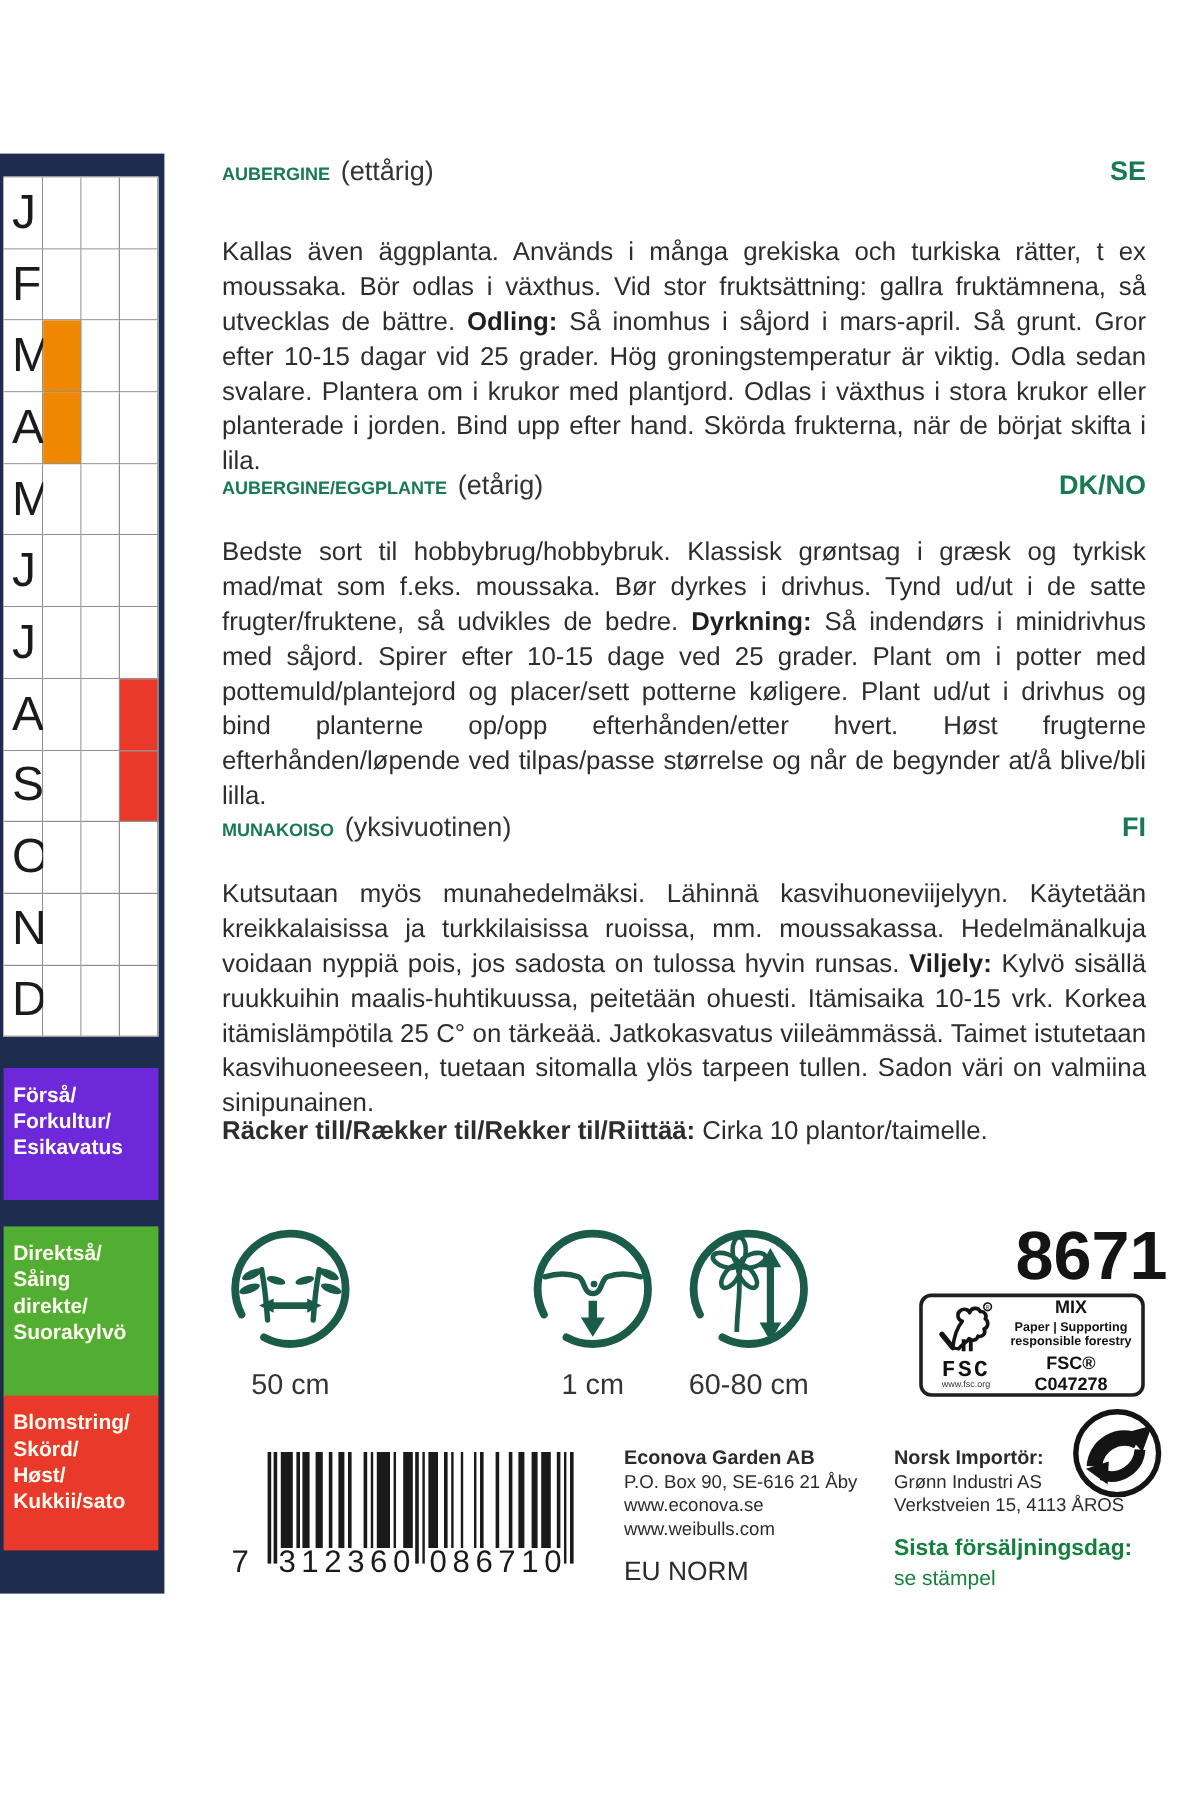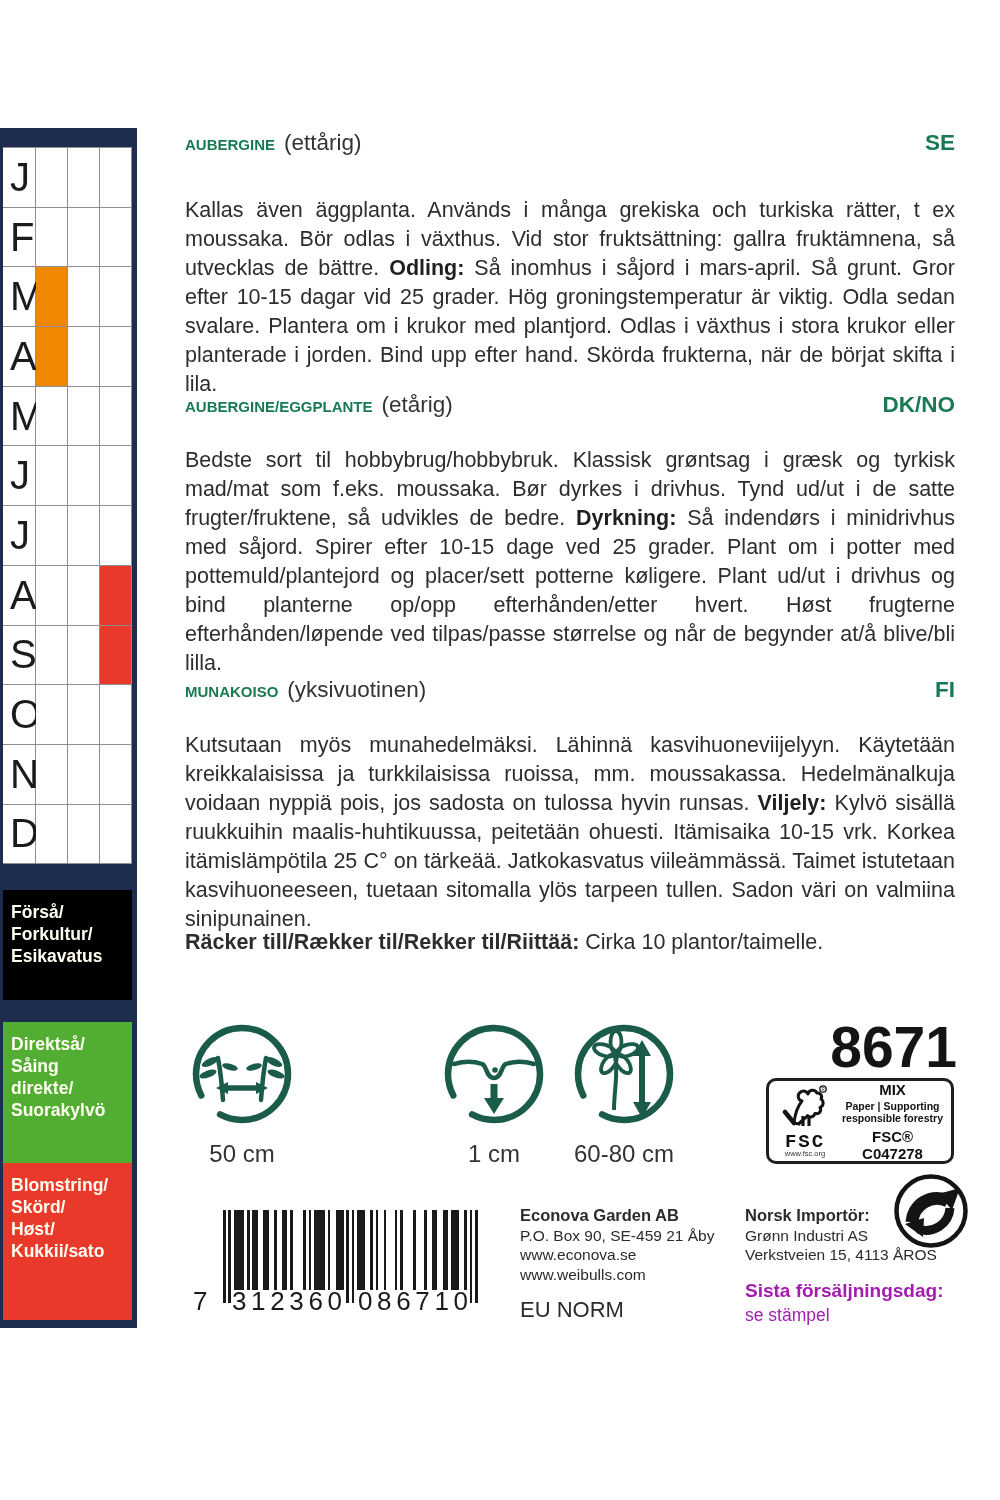--- a/index.html
+++ b/index.html
@@ -7,42 +7,42 @@
   .page{position:absolute;inset:0}
 
   
   .sidebar{position:absolute;left:0;top:128px;width:137px;height:1200px;background:#1e2d4e}
   .month-grid{position:absolute;left:3px;top:19px;width:129px;display:grid;grid-template-columns:33px 32px 32px 32px;grid-auto-rows:59.7px;background:#fff;border-top:1px solid #8f8f8f}
   .mcell{box-sizing:border-box;border-right:1px solid #8f8f8f;border-bottom:1px solid #8f8f8f;background:#fff}
   .mletter{font-size:40px;font-weight:400;color:#1b1b1b;display:flex;align-items:center;padding-left:7px}
   .legend-block{position:absolute;left:3px;width:129px;box-sizing:border-box;padding:11px 8px;color:#fffdf0;font-weight:bold;font-size:17.5px;line-height:22px;white-space:pre-line}
   .legend-presow{top:762px;height:110px}
   .legend-direct_sow{top:894px;height:142px}
-  .legend-harvest{top:1035px;height:157px}
+  .legend-harvest{top:1035px;height:129px}
 
   
   .sec-head{position:absolute;left:185px;width:770px;display:flex;align-items:baseline}
   .sec-title{font-weight:bold;font-size:15px;color:#177a52}
   .sec-sub{font-size:22.5px;color:#333;margin-left:9px}
   .sec-lang{margin-left:auto;font-weight:bold;font-size:22.5px;color:#177a52}
   .body-par{position:absolute;left:185px;width:770px;font-size:21.5px;line-height:29px;text-align:justify;color:#2d2d2d}
   .body-par b{color:#1f1f1f}
   .head-1{top:130px}.par-1{top:174px}
   .head-2{top:392px}.par-2{top:424px}
   .head-3{top:677px}.par-3{top:709px}
   .yield{position:absolute;left:185px;top:930px;width:770px;font-size:21.5px;color:#2d2d2d}
 
   
   .icon-block{position:absolute;top:1022px;width:124px;text-align:center}
   .ib-0{left:180px}.ib-1{left:307px}.ib-2{left:432px}.ib-3{left:562px}
   .icon-label{display:block;font-size:24px;color:#333;margin-top:10px}
   .ring{fill:none;stroke:#1b5b49;stroke-width:6.5;stroke-dasharray:262 27;stroke-dashoffset:-122;stroke-linecap:round}
 
   
-  .prod-number{position:absolute;left:704px;top:1014px;width:253px;text-align:right;font-size:57px;font-weight:bold;color:#141414}
+  .prod-number{position:absolute;left:720px;top:1014px;width:253px;text-align:right;font-size:57px;font-weight:bold;color:#141414}
   .fsc-box{position:absolute;left:766px;top:1078px;width:188px;height:86px;border:3px solid #1f1f1f;border-radius:10px;box-sizing:border-box;background:#fff;display:flex;align-items:center}
   .fsc-left{width:72px;text-align:center;line-height:0}
   .fsc-acronym{font-family:Liberation Mono, monospace;font-weight:bold;font-size:19px;letter-spacing:2px;color:#111;line-height:14px;display:block}
   .fsc-url{font-size:7.5px;color:#333;line-height:10px;display:block}
   .fsc-right{flex:1;text-align:center;padding-right:7px}
   .fsc-mix{font-weight:bold;font-size:15px;color:#111}
   .fsc-desc{font-weight:bold;font-size:10.5px;line-height:12px;color:#111;margin-top:2px}
   .fsc-cert{font-weight:bold;font-size:15px;color:#111;margin-top:4px}
   .greendot{position:absolute;left:892px;top:1172px;line-height:0}
 
@@ -54,21 +54,21 @@
   .bc-first{left:0}
   .bc-left{left:39px;width:110px;display:flex;justify-content:space-between}
   .bc-right{left:165px;width:110px;display:flex;justify-content:space-between}
 
   
   .company{position:absolute;left:520px;top:1206px;font-size:15.5px;line-height:19.5px;color:#2b2b2b}
   .company .name{font-weight:bold;font-size:16.5px}
   .eu-norm{position:absolute;left:520px;top:1297px;font-size:22px;color:#2b2b2b}
   .importer{position:absolute;left:745px;top:1206px;font-size:15.5px;line-height:19.5px;color:#2b2b2b}
   .importer .title{font-weight:bold;font-size:16.5px}
-  .last-sale{position:absolute;left:745px;top:1280px;color:#a21caf}
+  .last-sale{position:absolute;left:745px;top:1280px;color:#15803d}
   .last-sale .title{font-weight:bold;font-size:19px}
   .last-sale .value{font-size:17.5px;margin-top:3px}
 </style>
 </head>
 <body>
 
 <div class="page">
 
   <aside class="sidebar">
     <div class="month-grid" id="month-grid">
@@ -115,21 +115,21 @@
         <div class="mcell mletter">N</div>
         <div class="mcell"></div>
         <div class="mcell"></div>
         <div class="mcell"></div>
         <div class="mcell mletter">D</div>
         <div class="mcell"></div>
         <div class="mcell"></div>
         <div class="mcell"></div>
       </div>
     <div id="legend-wrap">
-        <div class="legend-block legend-presow" style="background: #000000;">Förså/
+        <div class="legend-block legend-presow" style="background: #6d28d9;">Förså/
 Forkultur/
 Esikavatus</div>
         <div class="legend-block legend-direct_sow" style="background: rgb(82, 174, 50);">Direktså/
 Såing
 direkte/
 Suorakylvö</div>
         <div class="legend-block legend-harvest" style="background: rgb(232, 57, 43);">Blomstring/
 Skörd/
 Høst/
 Kukkii/sato</div>
@@ -292,21 +292,21 @@
         <span>8</span>
         <span>6</span>
         <span>7</span>
         <span>1</span>
         <span>0</span>
       </span>
   </div>
 
   <div class="company">
     <div class="name">Econova Garden AB</div>
-    <div>P.O. Box 90, SE-459 21 Åby</div>
+    <div>P.O. Box 90, SE-616 21 Åby</div>
     <div>www.econova.se</div>
     <div>www.weibulls.com</div>
   </div>
   <div class="eu-norm">EU NORM</div>
 
   <div class="importer">
     <div class="title">Norsk Importör:</div>
     <div>Grønn Industri AS</div>
     <div>Verkstveien 15, 4113 ÅROS</div>
   </div>

